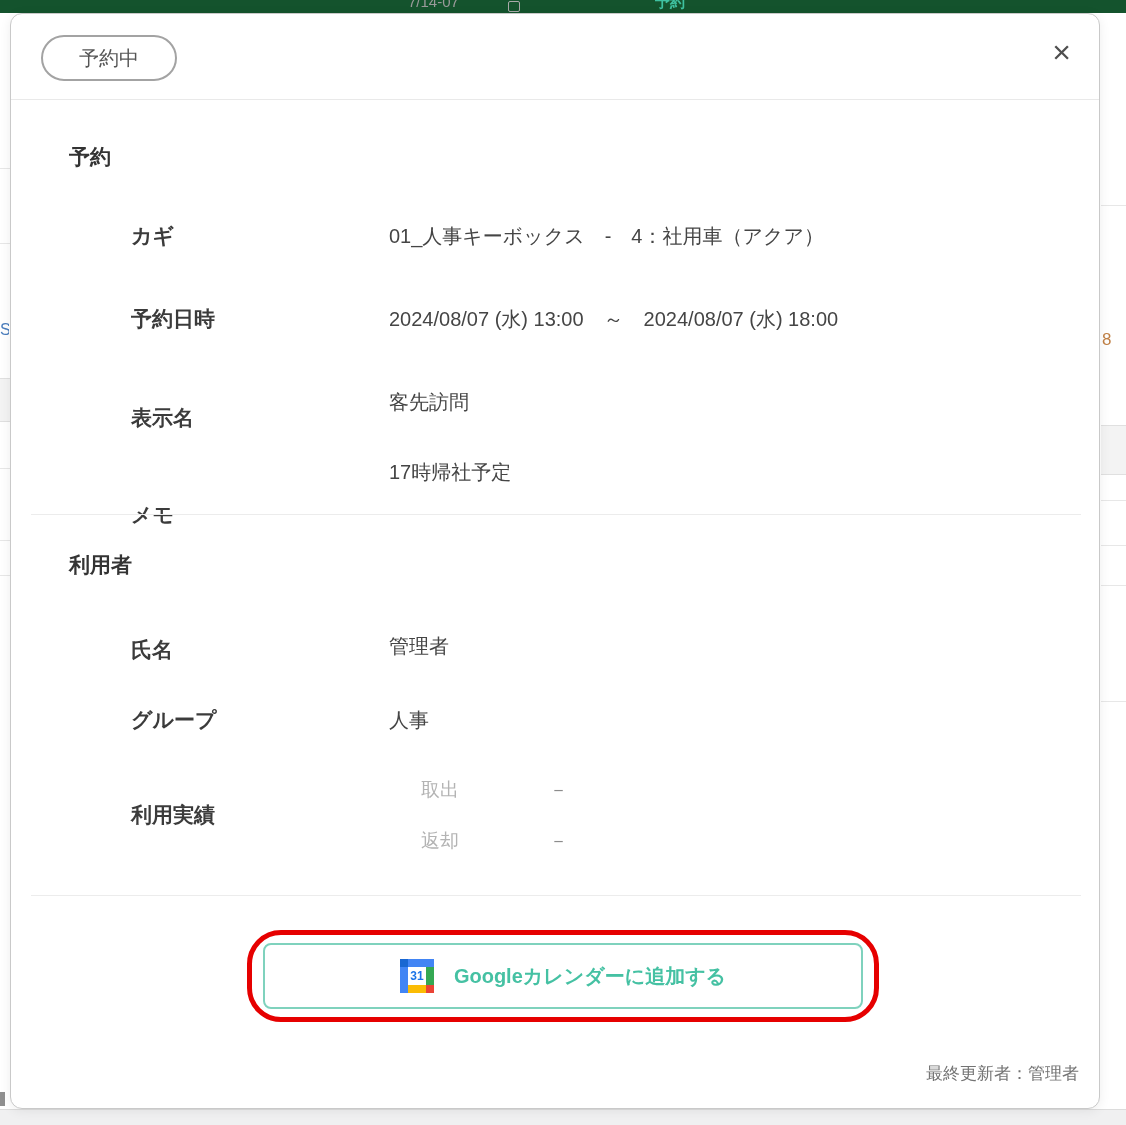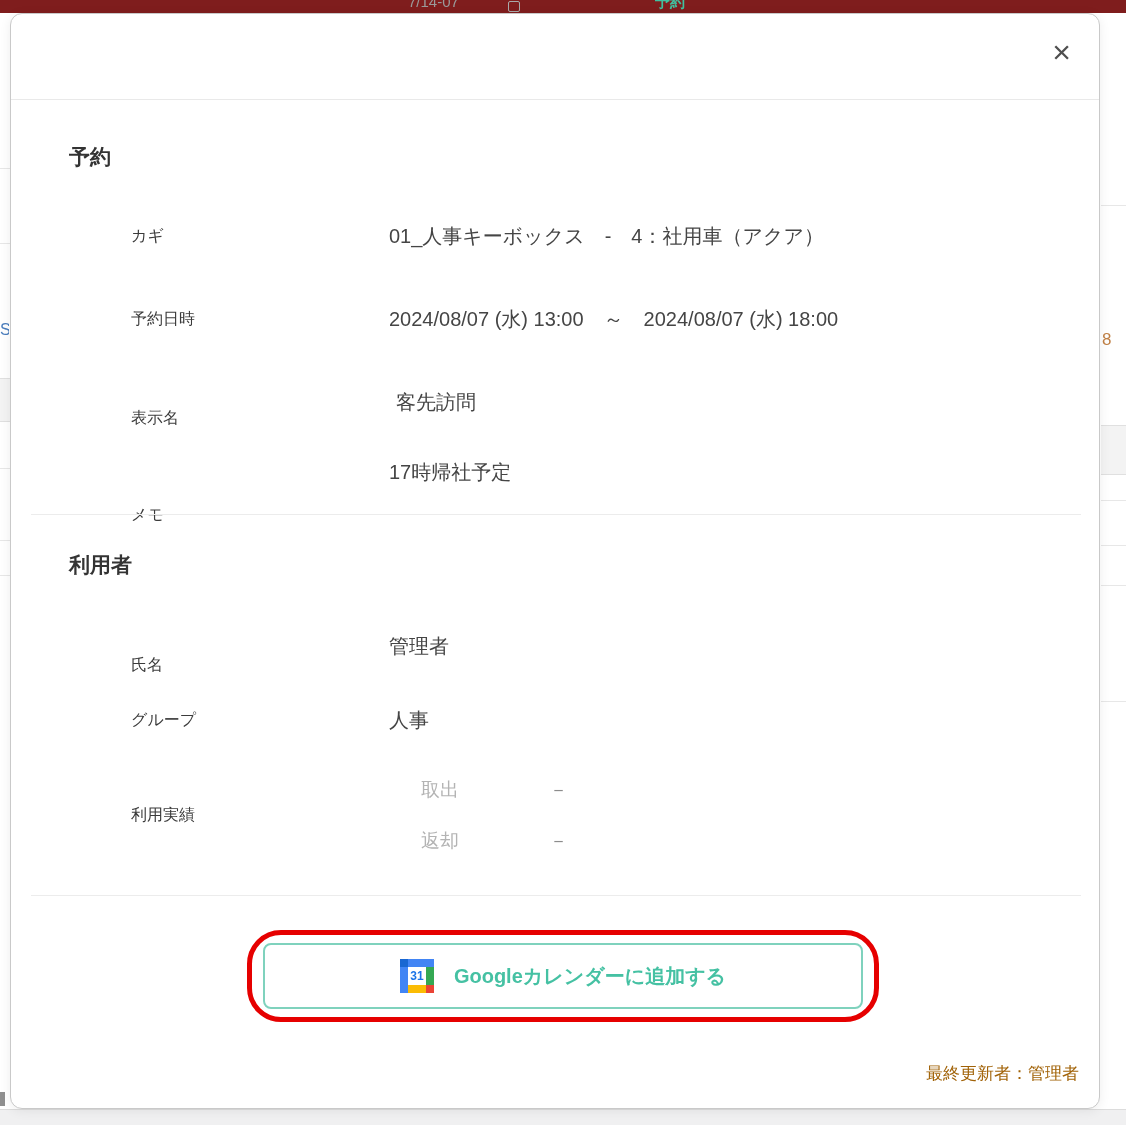--- a/index.html
+++ b/index.html
@@ -8,21 +8,21 @@
     font-family: "Liberation Sans", "DejaVu Sans", sans-serif;
     background:#ffffff;
     position:relative;
     color:#404040;
   }
 
   
   .bg-frag { position:absolute; overflow:hidden; }
   .bg-line { position:absolute; height:1px; background:#e7e7e7; }
   .bg-band { position:absolute; background:#f3f3f3; border-top:1px solid #e0e0e0; border-bottom:1px solid #e0e0e0; }
-  .bg-topstrip { position:absolute; left:0; top:0; width:1126px; height:13px; background:#7f1d1d; }
+  .bg-topstrip { position:absolute; left:0; top:0; width:1126px; height:13px; background:#14532d; }
   .clip-bottom { position:absolute; top:0; height:13px; overflow:hidden; }
   .clip-bottom > span { position:relative; top:-7px; display:block; font-size:15px; white-space:nowrap; }
   .frag-date { color:#9a9a9a; }
   .frag-link { color:#3fc1a0; font-weight:600; }
   .frag-cal-icon { position:absolute; left:508px; top:1px; width:12px; height:11px; border:1.5px solid #a9a9a9; border-radius:2px; }
   .frag-blue { color:#4a7dbd; font-size:16px; }
   .frag-orange { color:#c08045; font-size:17px; }
   .bg-bottomstrip { position:absolute; left:0; top:1109px; width:1126px; height:16px; background:#f0f0f1; border-top:1px solid #dcdcdc; }
   .bg-darkchip { position:absolute; left:0; top:1092px; width:5px; height:14px; background:#8f8f8f; }
 
@@ -40,21 +40,21 @@
     font-size:20px; color:#555; background:#fff; line-height:1.2;
   }
   .close-btn {
     position:absolute; right:28px; top:22px;
     background:none; border:none; cursor:pointer;
     font-size:32px; line-height:1; color:#4f4f4f;
     font-family:"Liberation Sans","DejaVu Sans",sans-serif;
   }
 
   .section-title { position:absolute; left:58px; font-size:21px; font-weight:700; color:#333; line-height:30px; }
-  .row-label { position:absolute; left:120px; font-size:16px; font-weight:400; color:#3b3b3b; line-height:30px; }
+  .row-label { position:absolute; left:120px; font-size:21px; font-weight:700; color:#3b3b3b; line-height:30px; }
   .row-value { position:absolute; left:378px; font-size:20px; font-weight:400; color:#454545; line-height:30px; white-space:nowrap; }
 
   .sub-label { position:absolute; left:378px; font-size:19px; color:#b3b3b3; line-height:28px;margin-left:32px; }
   .sub-value { position:absolute; left:538px; font-size:19px; color:#8c8c8c; line-height:28px; }
 
   .section-divider { position:absolute; left:20px; width:1050px; height:1px; background:#ececec; }
 
   .red-annotation {
     position:absolute; left:236px; top:916px; width:632px; height:92px;
     border:5px solid #e60000; border-radius:34px; background:transparent;
@@ -75,21 +75,21 @@
   .gcal-icon .corner-tl { position:absolute; left:0; top:0; width:8px; height:8px; background:#1967d2; }
   .gcal-icon .bar-right { position:absolute; right:0; top:8px; width:8px; height:18px; background:#34a853; }
   .gcal-icon .bar-bottom{ position:absolute; left:8px; bottom:0; width:18px; height:8px; background:#fbbc04; }
   .gcal-icon .corner-br { position:absolute; right:0; bottom:0; width:8px; height:8px; background:#ea4335; }
   .gcal-icon .center {
     position:absolute; left:8px; top:8px; width:18px; height:18px; background:#fff;
     display:flex; align-items:center; justify-content:center;
     font-size:12px; font-weight:700; color:#1a73e8;
   }
 
-  .footer-note { position:absolute; right:20px; top:1048px; font-size:17px; color:#a16207; }
+  .footer-note { position:absolute; right:20px; top:1048px; font-size:17px; color:#737373; }
 </style>
 </head>
 <body>
 
 <div class="bg-topstrip">
   <div class="clip-bottom" style="left:408px; width:95px;">
     <span class="frag-date">7/14-07</span>
   </div>
   <div class="frag-cal-icon"></div>
   <div class="clip-bottom" style="left:655px; width:48px;">
@@ -115,44 +115,47 @@
   <div class="bg-line" style="left:0; top:532px; width:25px;"></div>
   <div class="bg-line" style="left:0; top:572px; width:25px;"></div>
   <div class="bg-line" style="left:0; top:688px; width:25px;"></div>
 </div>
 
 <div class="bg-darkchip"></div>
 <div class="bg-bottomstrip"></div>
 
 <div class="modal">
 
+  <div class="status-pill">
+    <span>予約中</span>
+  </div>
 
   <button class="close-btn">×</button>
 
   <div class="modal-header-divider"></div>
 
   <div class="section-title" style="top:128px;">予約</div>
 
   <div class="row-label" style="top:207px;">カギ</div>
   <div class="row-value" style="top:207px;">01_人事キーボックス　-　4：社用車（アクア）</div>
 
   <div class="row-label" style="top:290px;">予約日時</div>
   <div class="row-value" style="top:290px;">2024/08/07 (水) 13:00　～　2024/08/07 (水) 18:00</div>
 
   <div class="row-label" style="top:373px;margin-top:16px;">表示名</div>
-  <div class="row-value" style="top:373px;margin-left:7px;">客先訪問</div>
+  <div class="row-value" style="top:373px;">客先訪問</div>
 
   <div class="row-label" style="top:443px;margin-top:43px;">メモ</div>
   <div class="row-value" style="top:443px;">17時帰社予定</div>
 
   <div class="section-divider" style="top:500px;"></div>
 
   <div class="section-title" style="top:536px;">利用者</div>
 
-  <div class="row-label" style="top:636px;">氏名</div>
+  <div class="row-label" style="top:621px;">氏名</div>
   <div class="row-value" style="top:617px;">管理者</div>
 
   <div class="row-label" style="top:691px;">グループ</div>
   <div class="row-value" style="top:691px;">人事</div>
 
   <div class="row-label" style="top:786px;">利用実績</div>
   <div class="sub-label" style="top:762px;">取出</div>
   <div class="sub-value" style="top:762px;">－</div>
   <div class="sub-label" style="top:813px;">返却</div>
   <div class="sub-value" style="top:813px;">－</div>

